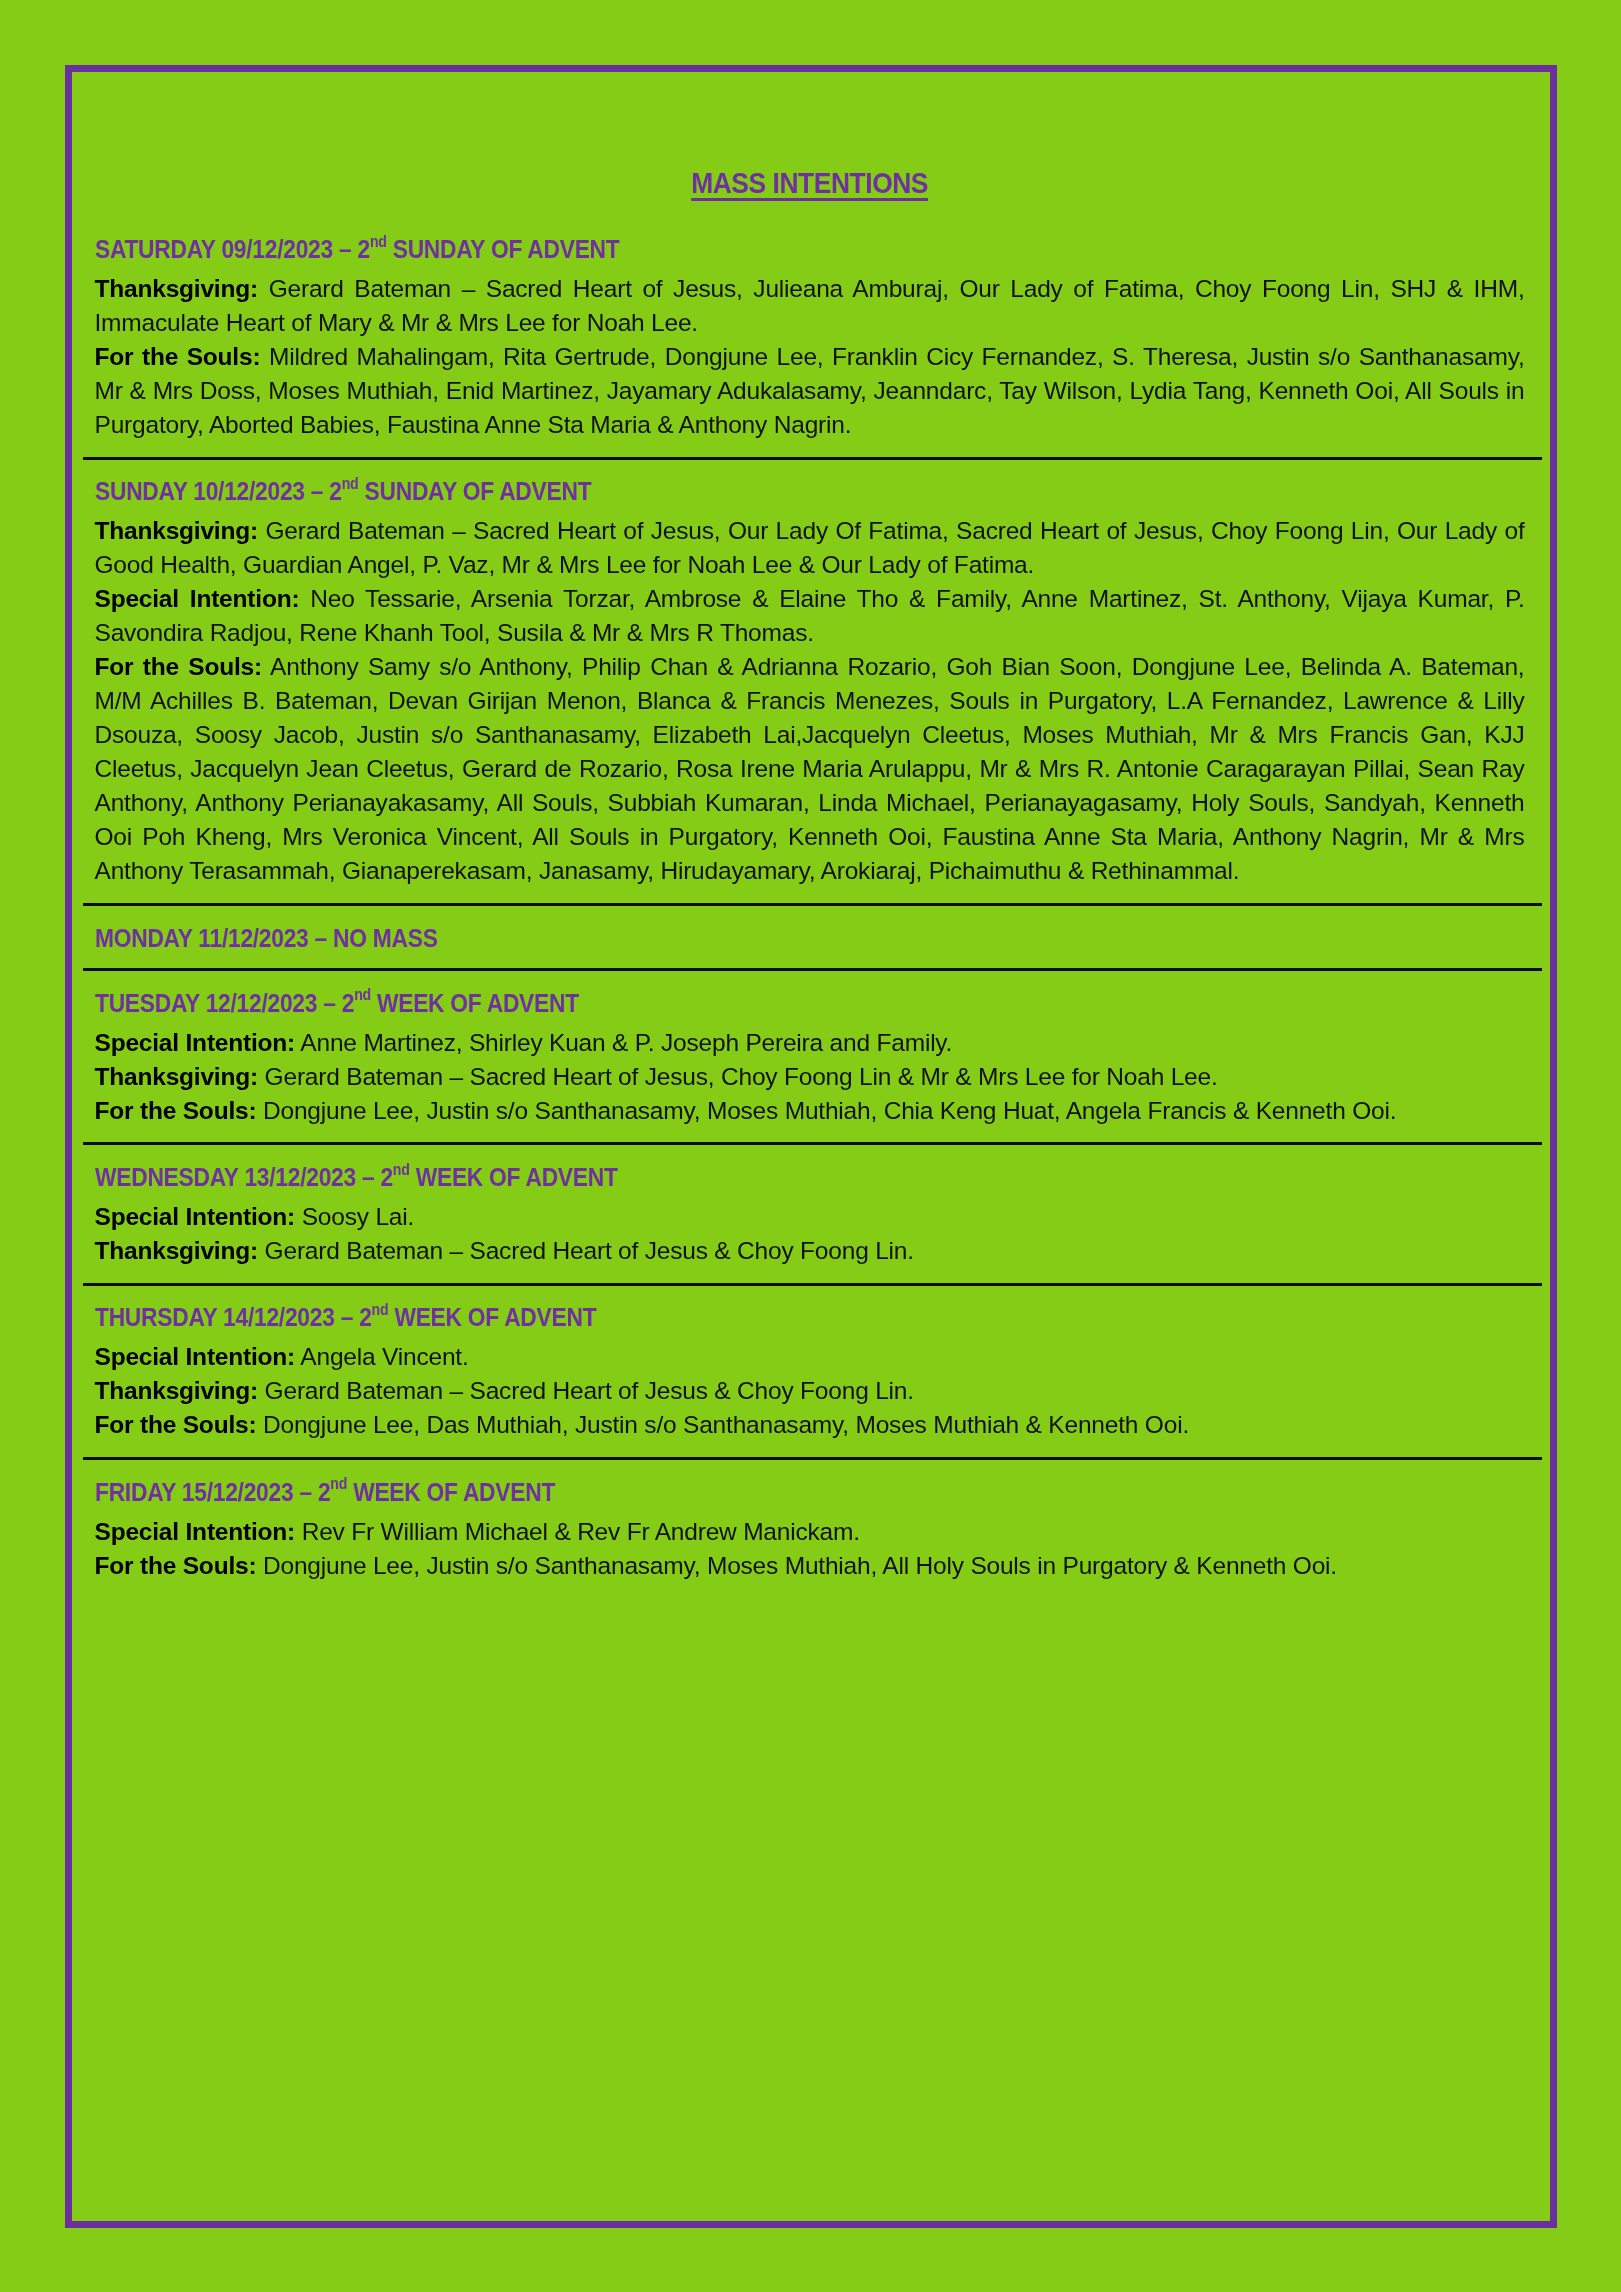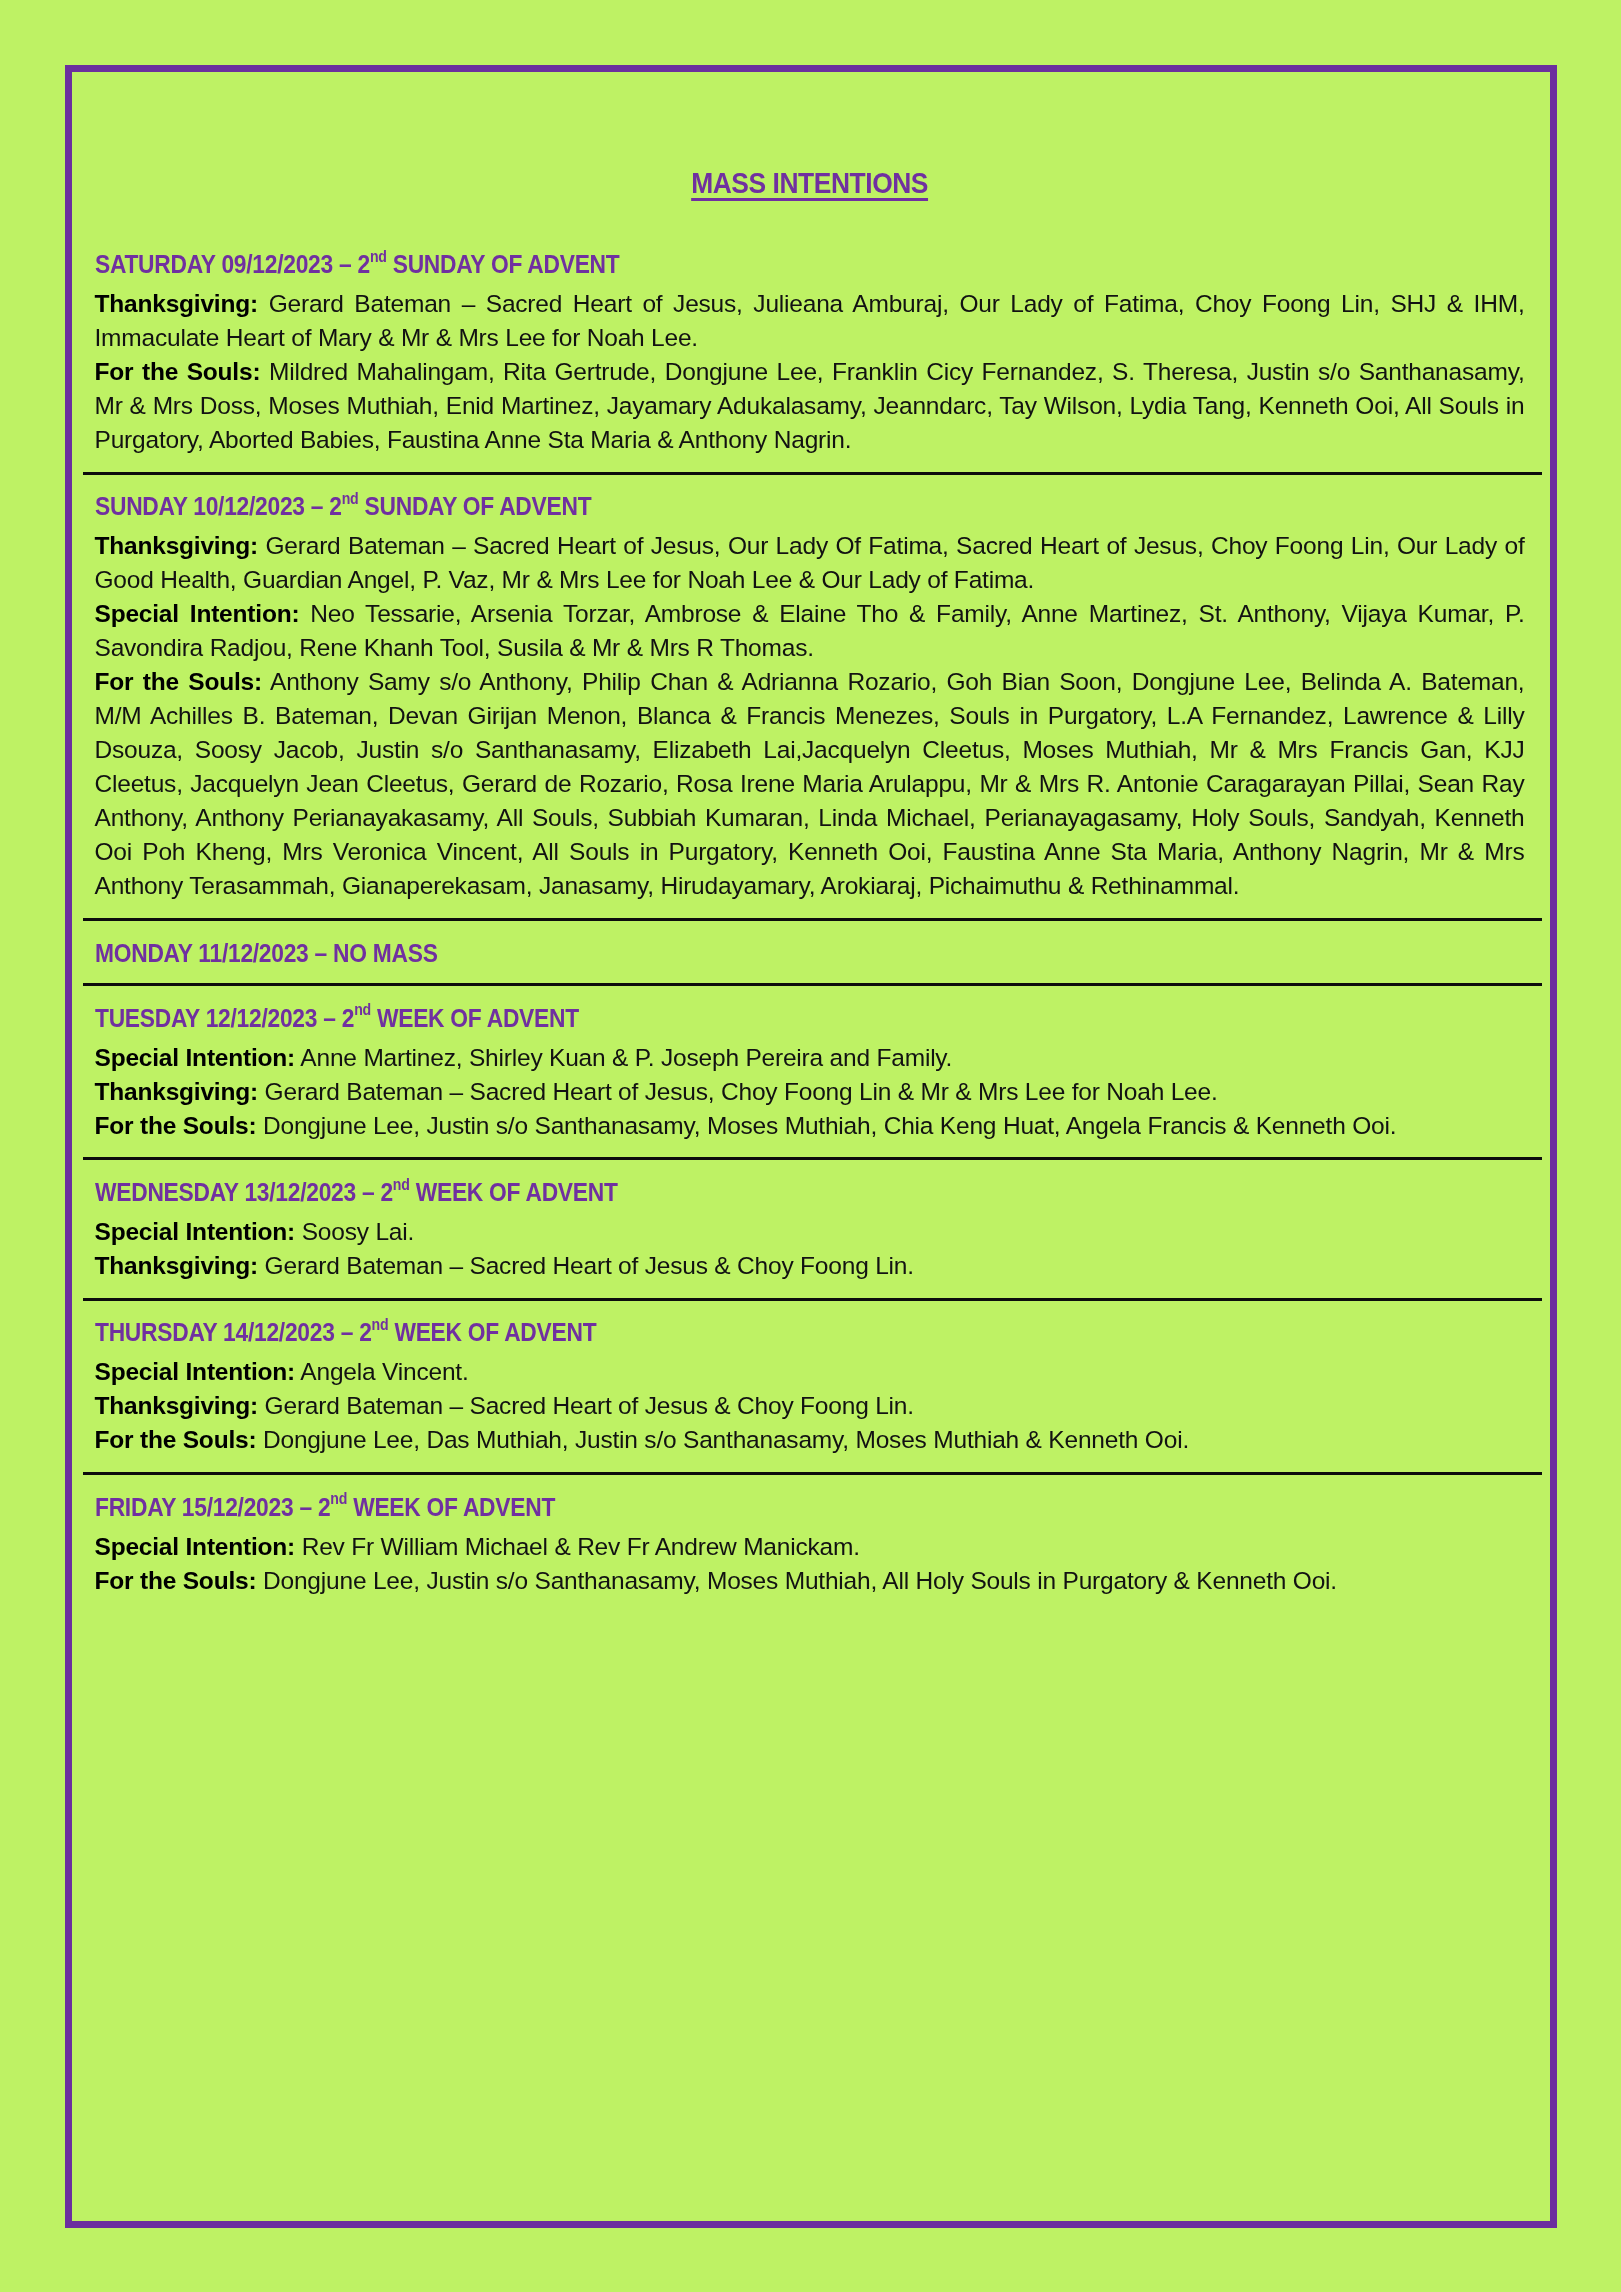--- a/index.html
+++ b/index.html
@@ -1,20 +1,20 @@
 <!DOCTYPE html>
 <html><head>
 <meta charset="utf-8">
 <style>
   html, body { margin: 0; padding: 0; background: #ffffff; }
   .page {
     position: relative;
     width: 1621px;
     height: 2293px;
-    background: #bef264;
+    background: #84cc16;
     font-family: "Liberation Sans", "DejaVu Sans", sans-serif;
     overflow: hidden;
   }
   .frame {
     position: absolute;
     left: 65px;
     top: 65px;
     width: 1492px;
     height: 2163px;
     box-sizing: border-box;
@@ -30,21 +30,21 @@
     letter-spacing: -0.5px;
   }
   h1.doc-title .title-inner {
     display: inline-block;
     transform: scaleX(0.88);
     transform-origin: 50% 50%;
     text-decoration: underline;
     text-decoration-thickness: 2.9px;
     text-underline-offset: 4.9px;
   }
-  .sections { margin-top: 49px; }
+  .sections { margin-top: 34px; }
   h2.day-header {
     margin: 2px 0 6.9px 0;
     font-size: 26.5px;
     font-weight: bold;
     color: #7030A0;
     white-space: nowrap;
     transform: scaleX(0.86);
     transform-origin: 0 50%;
     letter-spacing: -0.3px;
   }

